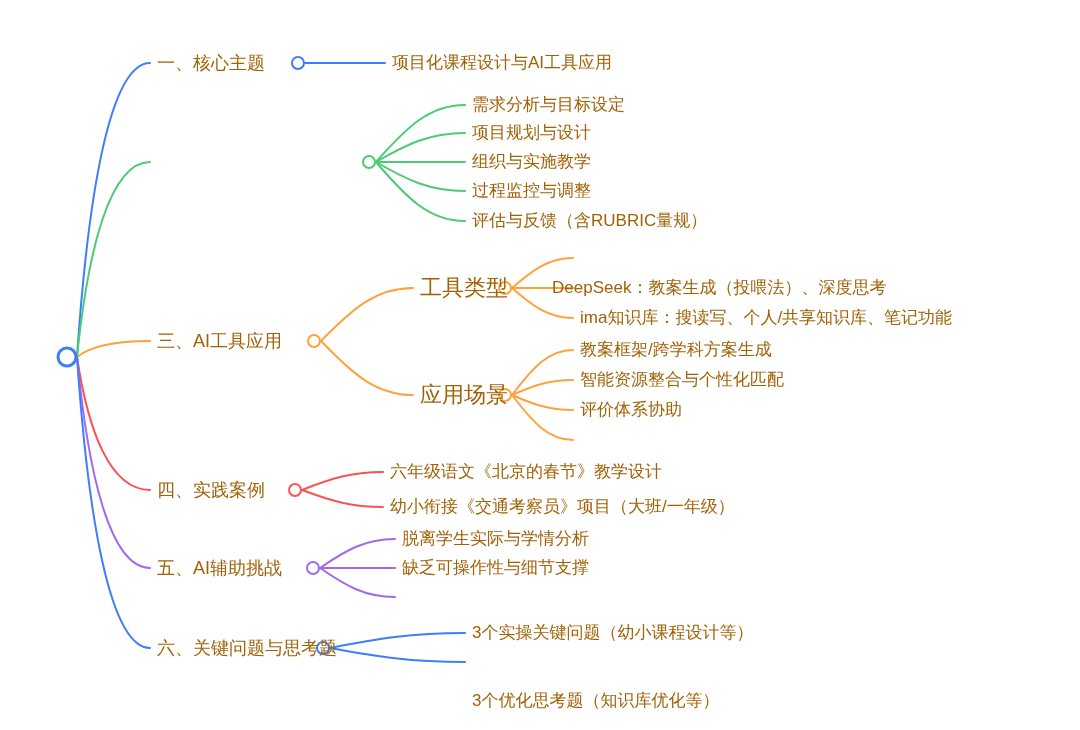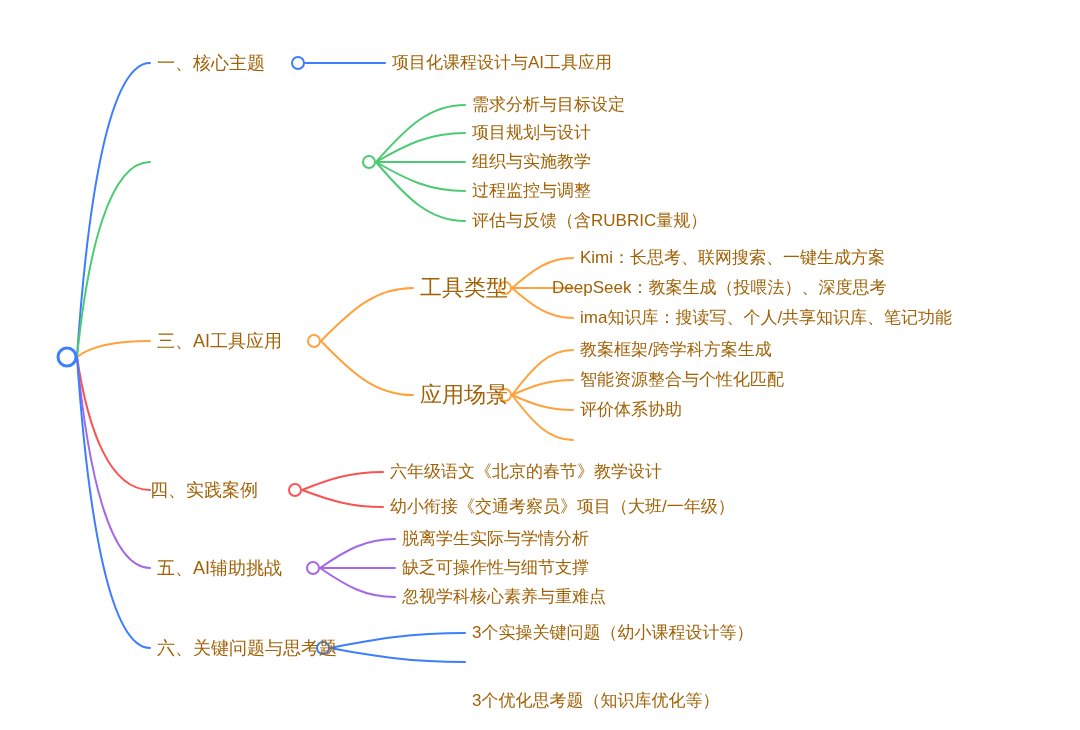--- a/index.html
+++ b/index.html
@@ -72,34 +72,32 @@
 
   <div class="node node-leaf" style="left:472px;top:94px">需求分析与目标设定</div>
   <div class="node node-leaf" style="left:472px;top:122px">项目规划与设计</div>
   <div class="node node-leaf" style="left:472px;top:151px">组织与实施教学</div>
   <div class="node node-leaf" style="left:472px;top:180px">过程监控与调整</div>
   <div class="node node-leaf" style="left:472px;top:210px">评估与反馈（含RUBRIC量规）</div>
 
   <div class="node node-branch" style="left:157px;top:329px">三、AI工具应用</div>
 
   <div class="node node-sub" style="left:420px;top:276px">工具类型</div>
-  <div class="node node-leaf" style="left:580px;top:247px">Kimi：长思考、联网搜索、一键生成方案</div>
   <div class="node node-leaf" style="left:552px;top:277px">DeepSeek：教案生成（投喂法）、深度思考</div>
   <div class="node node-leaf" style="left:580px;top:307px">ima知识库：搜读写、个人/共享知识库、笔记功能</div>
 
   <div class="node node-sub" style="left:420px;top:383px">应用场景</div>
   <div class="node node-leaf" style="left:580px;top:339px">教案框架/跨学科方案生成</div>
   <div class="node node-leaf" style="left:580px;top:369px">智能资源整合与个性化匹配</div>
   <div class="node node-leaf" style="left:580px;top:399px">评价体系协助</div>
 
-  <div class="node node-branch" style="left:150px;top:478px">四、实践案例</div>
+  <div class="node node-branch" style="left:157px;top:478px">四、实践案例</div>
   <div class="node node-leaf" style="left:390px;top:461px">六年级语文《北京的春节》教学设计</div>
   <div class="node node-leaf" style="left:390px;top:496px">幼小衔接《交通考察员》项目（大班/一年级）</div>
 
   <div class="node node-branch" style="left:157px;top:556px">五、AI辅助挑战</div>
   <div class="node node-leaf" style="left:402px;top:557px">缺乏可操作性与细节支撑</div>
   <div class="node node-leaf" style="left:402px;top:528px">脱离学生实际与学情分析</div>
-  <div class="node node-leaf" style="left:402px;top:586px">忽视学科核心素养与重难点</div>
 
   <div class="node node-branch" style="left:157px;top:636px">六、关键问题与思考题</div>
   <div class="node node-leaf" style="left:472px;top:622px">3个实操关键问题（幼小课程设计等）</div>
   <div class="node node-leaf" style="left:472px;top:690px">3个优化思考题（知识库优化等）</div>
 </div>
 
 </body></html>

